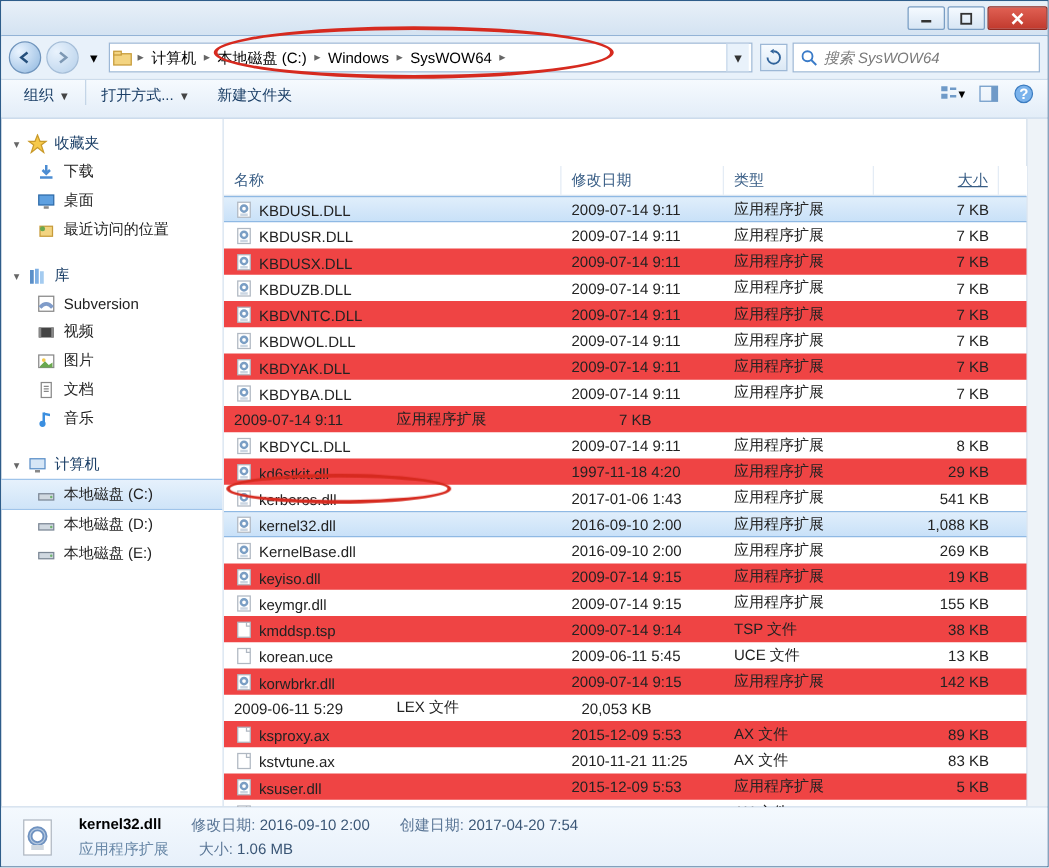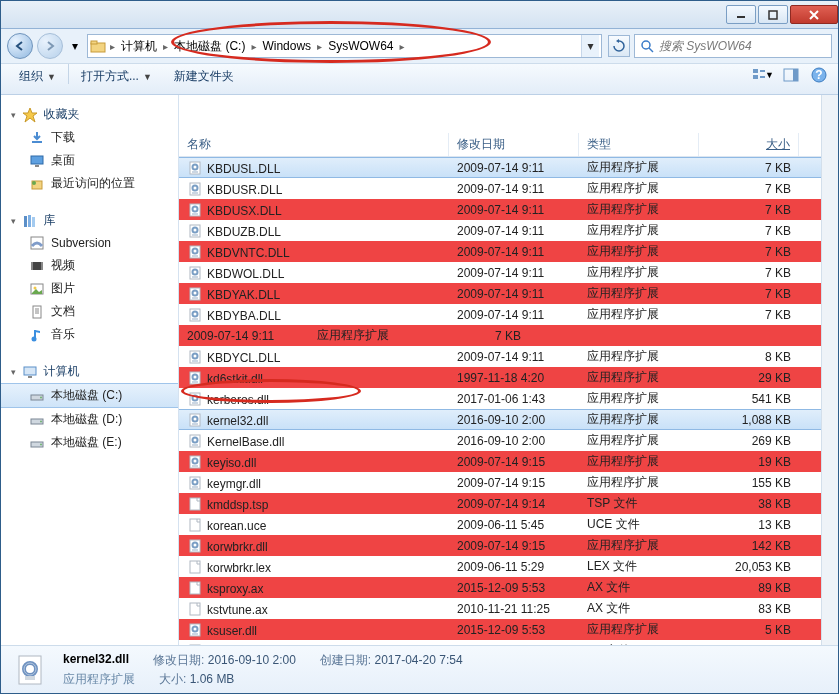--- a/index.html
+++ b/index.html
@@ -583,29 +583,20 @@
                   <rect x="5" y="11" width="6" height="2" fill="#cbd6e2"></rect>
                 </svg>
               </span>
               <span>korwbrkr.dll</span>
             </div>
             <div class="cell date">2009-07-14 9:15</div>
             <div class="cell type">应用程序扩展</div>
             <div class="cell size">142 KB</div>
           </div>
           <div class="fl-row">
-            <div class="cell name">
-              <span class="ic">
-                <svg width="16" height="16">
-                  <rect x="3" y="2" width="10" height="12" fill="#fff" stroke="#b0b8c2"></rect>
-                  <path d="M10 2 V5 H13" fill="none" stroke="#b0b8c2"></path>
-                </svg>
-              </span>
-              <span>korwbrkr.lex</span>
-            </div>
             <div class="cell date">2009-06-11 5:29</div>
             <div class="cell type">LEX 文件</div>
             <div class="cell size">20,053 KB</div>
           </div>
           <div class="fl-row alt">
             <div class="cell name">
               <span class="ic">
                 <svg width="16" height="16">
                   <rect x="3" y="2" width="10" height="12" fill="#fff" stroke="#b0b8c2"></rect>
                   <path d="M10 2 V5 H13" fill="none" stroke="#b0b8c2"></path>

